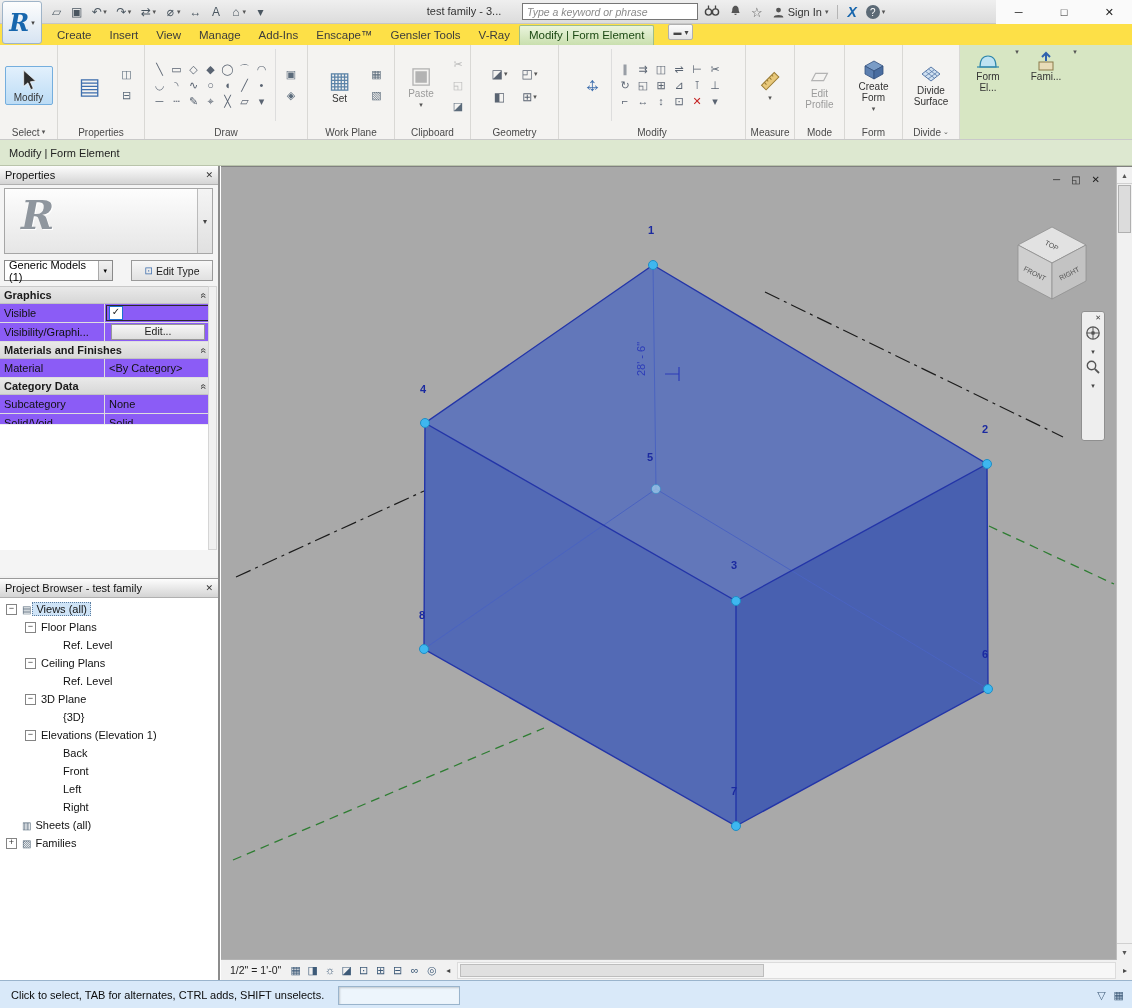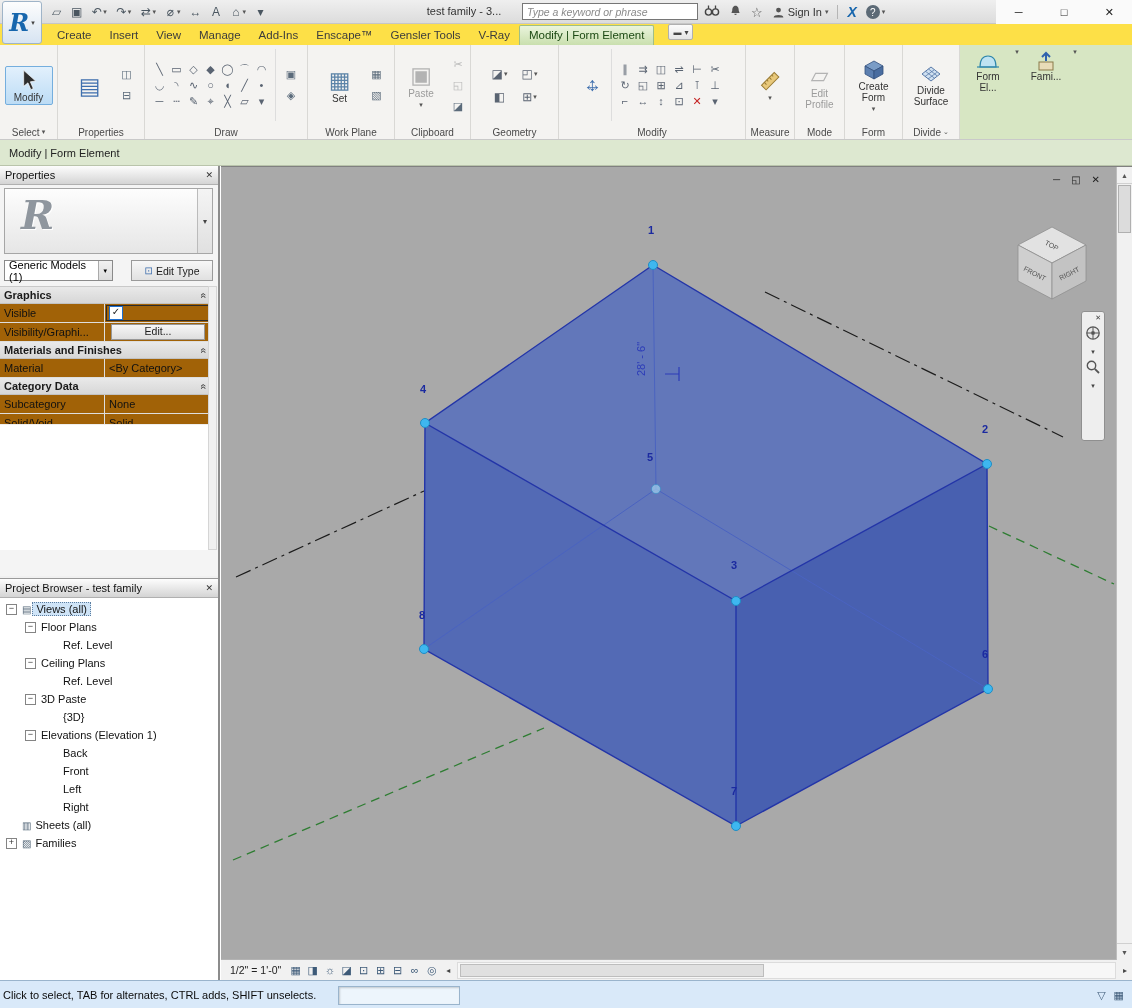--- a/index.html
+++ b/index.html
@@ -102,21 +102,21 @@
     align-items:center;padding-left:4px;box-sizing:border-box}
   .typesel .dd{margin-left:auto;width:14px;align-self:stretch;background:linear-gradient(#f1f1f1,#dcdcdc);
     border-left:1px solid #aaa;display:flex;align-items:center;justify-content:center;font-size:7px}
   .edittype{width:82px;background:linear-gradient(#f7f7f7,#e1e1e1);border:1px solid #9a9a9a;
     font-size:10.5px;display:flex;align-items:center;justify-content:center;gap:3px;box-sizing:border-box;color:#222}
   .edittype .ei{font-size:10px;color:#3f6fae}
   .pgrid{position:absolute;left:0;top:120px;width:211px;background:#fff;border-top:1px solid #c9c9c9}
   .psec{height:16px;background:linear-gradient(#e9e9e9,#d7d7d7);font-weight:bold;display:flex;
     padding:0 4px;border-bottom:1px solid #c2c2c2;align-items:center;font-size:11px;color:#1a1a1a}
   .psec .chev{margin-left:auto;transform:rotate(90deg);font-size:10px;color:#333;font-weight:normal}
-  .prow{display:flex;height:18px;border-bottom:1px solid #dedede;font-size:11px;align-items:stretch;background:#a16207}
+  .prow{display:flex;height:18px;border-bottom:1px solid #dedede;font-size:11px;align-items:stretch;background:#8b5cf6}
   .prow .pl{width:100px;padding-left:4px;border-right:1px solid #dedede;display:flex;align-items:center;color:#111}
   .prow .pv{flex:1;padding-left:4px;display:flex;align-items:center;color:#111}
   .pv.selcell{outline:1.5px solid #2b2b2b;outline-offset:-2px}
   .cb{width:12px;height:12px;border:1px solid #1d6fd1;background:#fff;font-size:10px;line-height:10px;
     text-align:center;color:#222}
   .editbtn{font-size:10.5px;border:1px solid #979797;background:linear-gradient(#f6f6f6,#dedede);
     padding:0 12px;height:14px;line-height:13px;color:#222;margin:auto 6px auto 2px;width:100%;text-align:center}
   .pfill{position:absolute;left:0;top:258px;width:211px;bottom:26px;background:#fff;border-top:1px solid #eee}
   .pscroll{position:absolute;right:1px;top:120px;width:7px;bottom:26px;background:#f0f0f0;border:1px solid #d5d5d5}
   .pfooter{position:absolute;left:0;bottom:0;width:218px;height:26px;background:#f0f0f0;
@@ -157,21 +157,21 @@
     box-sizing:border-box;padding-left:4px;gap:1px}
   .scale-btn{border:none;background:transparent;font-size:10.5px;padding:0 5px;font-family:inherit;color:#222}
   .vb-icons{display:flex;align-items:center}
   .vbi{width:17px;text-align:center;font-size:11px;color:#3d5a78}
   .hs-arrow{width:14px;text-align:center;font-size:8px;color:#444}
   .hs-track{flex:1;height:15px;background:#f7f7f7;border:1px solid #dcdcdc;position:relative;margin:0 1px}
   .hs-thumb{position:absolute;left:2px;top:1px;bottom:1px;width:46%;background:#e0e0e0;border:1px solid #bdbdbd}
   
   .statusbar{position:absolute;left:0;top:980px;width:1132px;height:28px;background:#d9e9f9;
     border-top:1px solid #9ab4cc;display:flex;align-items:center;font-size:11px;color:#0c0c0c;
-    padding-left:3px;box-sizing:border-box}
+    padding-left:11px;box-sizing:border-box}
   .status-inset{position:absolute;left:338px;top:5px;width:120px;height:17px;background:#edf5fc;
     border:1px solid #9ab4cc;box-shadow:inset 1px 1px 2px rgba(0,0,0,.18)}
   .status-right{position:absolute;right:8px;top:0;height:28px;display:flex;align-items:center;gap:8px;
     font-size:11px;color:#3d5a78}
   
   .refblack{stroke:#1c1c1c;stroke-width:1.2;stroke-dasharray:16 5 3 5}
   .refgreen{stroke:#2e7d32;stroke-width:1.3;stroke-dasharray:9 6}
   .face-top{fill:#2b50c8;fill-opacity:.56}
   .face-left{fill:#2347bc;fill-opacity:.64}
   .face-right{fill:#1f41b4;fill-opacity:.7}
@@ -642,21 +642,21 @@
         <span class="tlabel">Ceiling Plans</span>
       </div>
         <div class="titem lvl2">
         <span class="expander"></span>
 
         <span class="tlabel">Ref. Level</span>
       </div>
         <div class="titem lvl1">
         <span class="expander">−</span>
 
-        <span class="tlabel">3D Paste</span>
+        <span class="tlabel">3D Plane</span>
       </div>
         <div class="titem lvl2">
         <span class="expander"></span>
 
         <span class="tlabel">{3D}</span>
       </div>
         <div class="titem lvl1">
         <span class="expander">−</span>
 
         <span class="tlabel">Elevations (Elevation 1)</span>

